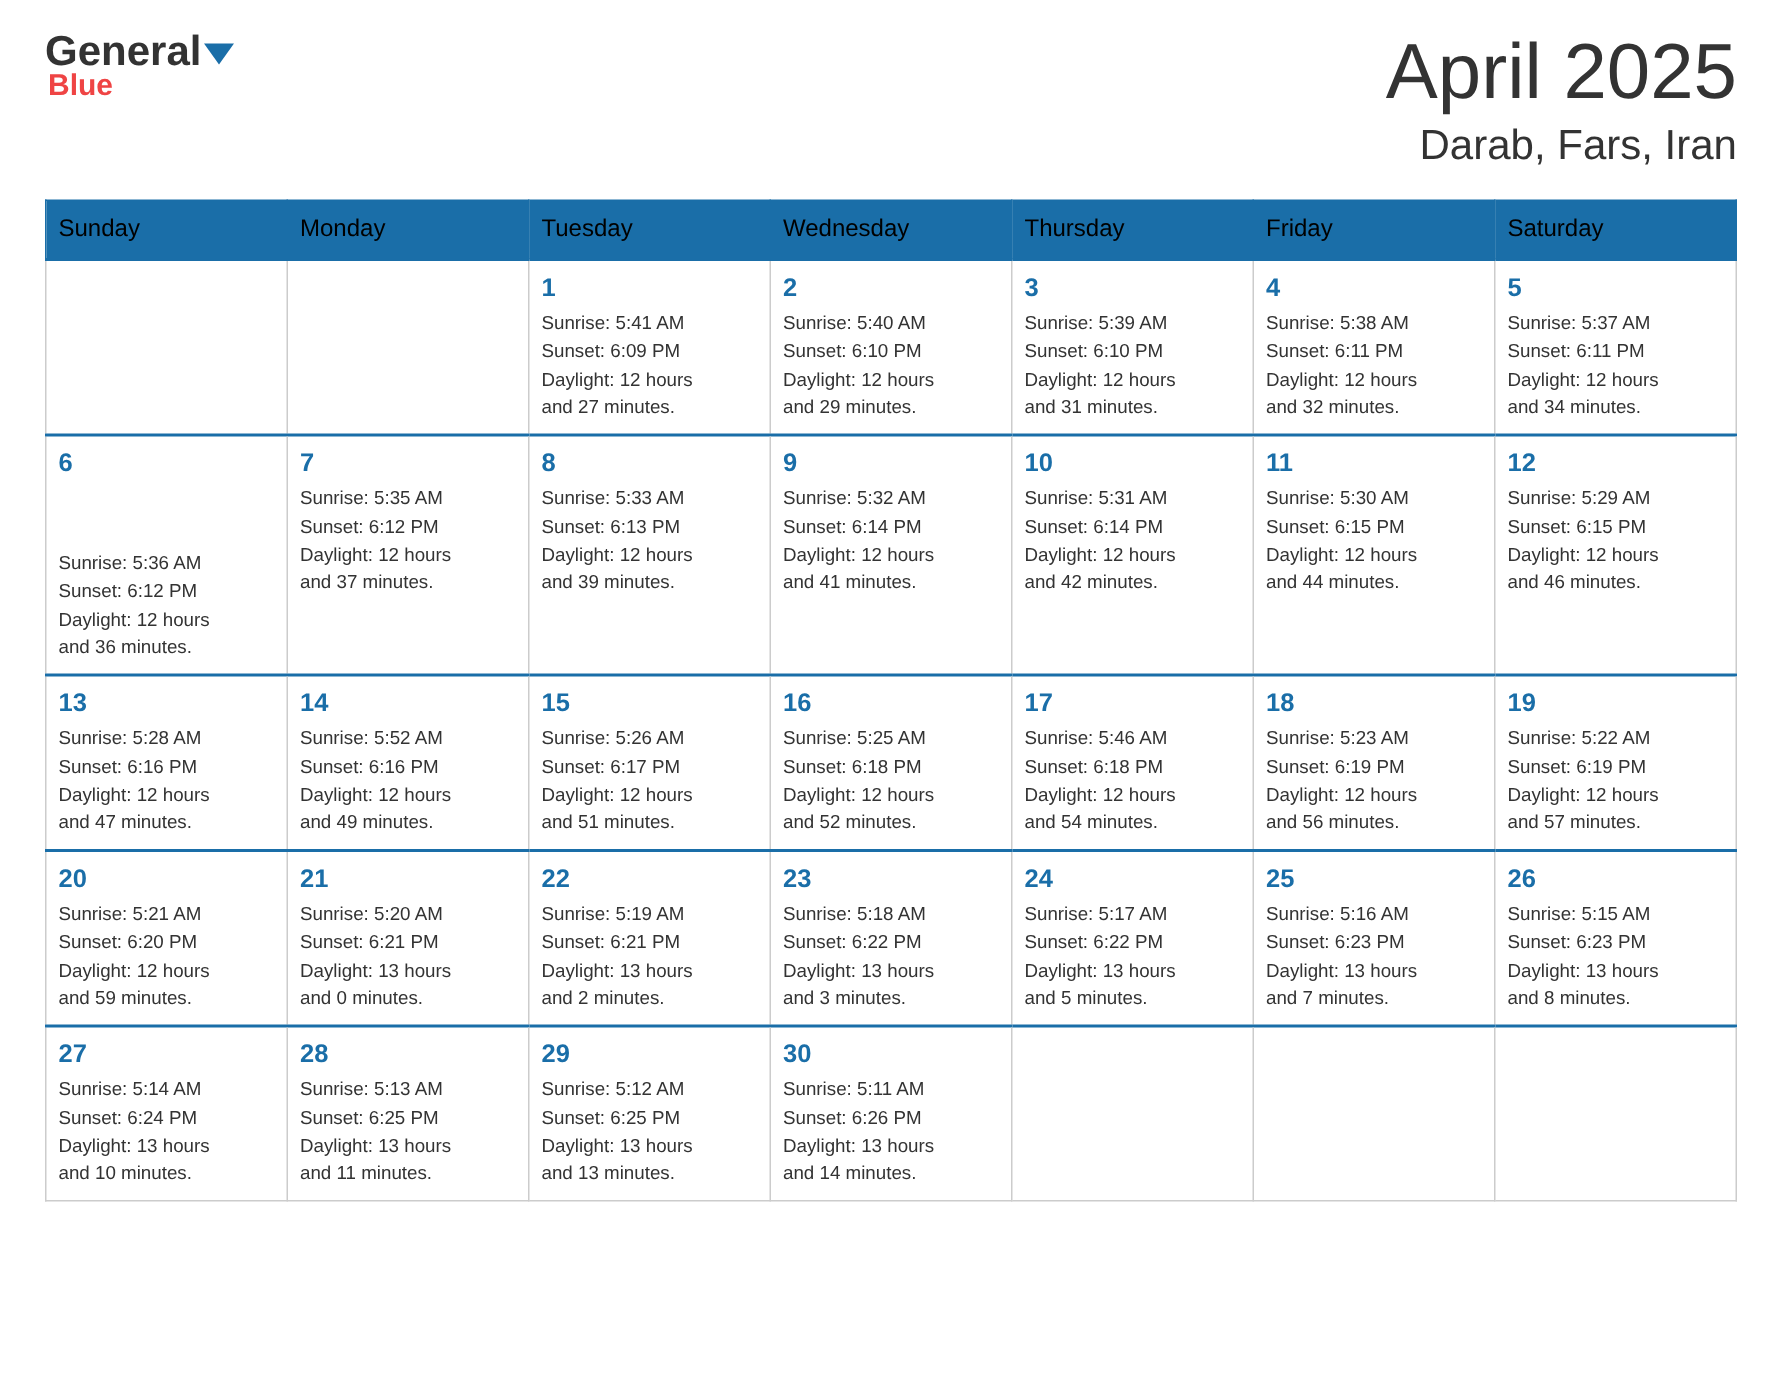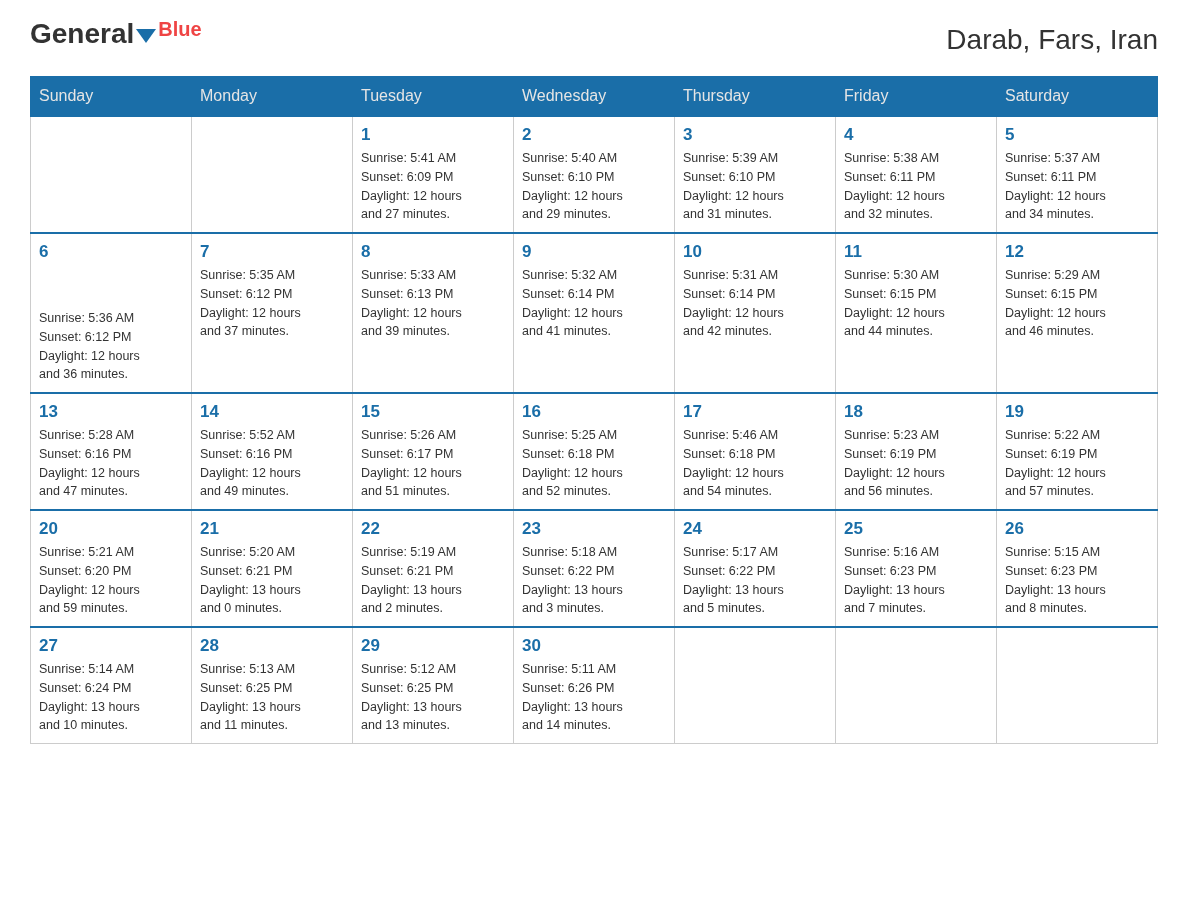--- a/index.html
+++ b/index.html
@@ -11,21 +11,21 @@
       padding: 20px 30px;
     }
     .header {
       display: flex;
       justify-content: space-between;
       align-items: flex-start;
       margin-bottom: 20px;
     }
     .logo {
       display: flex;
-      flex-direction: row;
+      flex-direction: column;
       align-items: flex-start;
     }
     .logo-text {
       font-size: 28px;
       font-weight: bold;
       color: #333;
       line-height: 1;
     }
     .logo-text .arrow {
       display: inline-block;
@@ -57,21 +57,21 @@
       font-size: 28px;
       color: #333;
       margin-top: 4px;
     }
     .calendar {
       width: 100%;
       border-collapse: collapse;
     }
     .calendar th {
       background-color: #1a6ea8;
-      color: #e5e5e5;
+      color: #000000;
       padding: 10px 8px;
       font-size: 16px;
       font-weight: normal;
       text-align: left;
       border: 1px solid #1a6ea8;
     }
     .calendar td {
       vertical-align: top;
       padding: 8px;
       border: 1px solid #ccc;
@@ -103,20 +103,21 @@
 <body>
 
 <div class="header">
   <div class="logo">
     <div class="logo-text">
       <span style="color:#333;">General</span><span class="arrow"></span>
     </div>
     <div class="logo-blue">Blue</div>
   </div>
   <div class="title-area">
+    <div class="month-title">April 2025</div>
     <div class="location">Darab, Fars, Iran</div>
   </div>
 </div>
 
 <table class="calendar">
   <thead>
     <tr>
     <th>Sunday</th>
         <th>Monday</th>
         <th>Tuesday</th>

